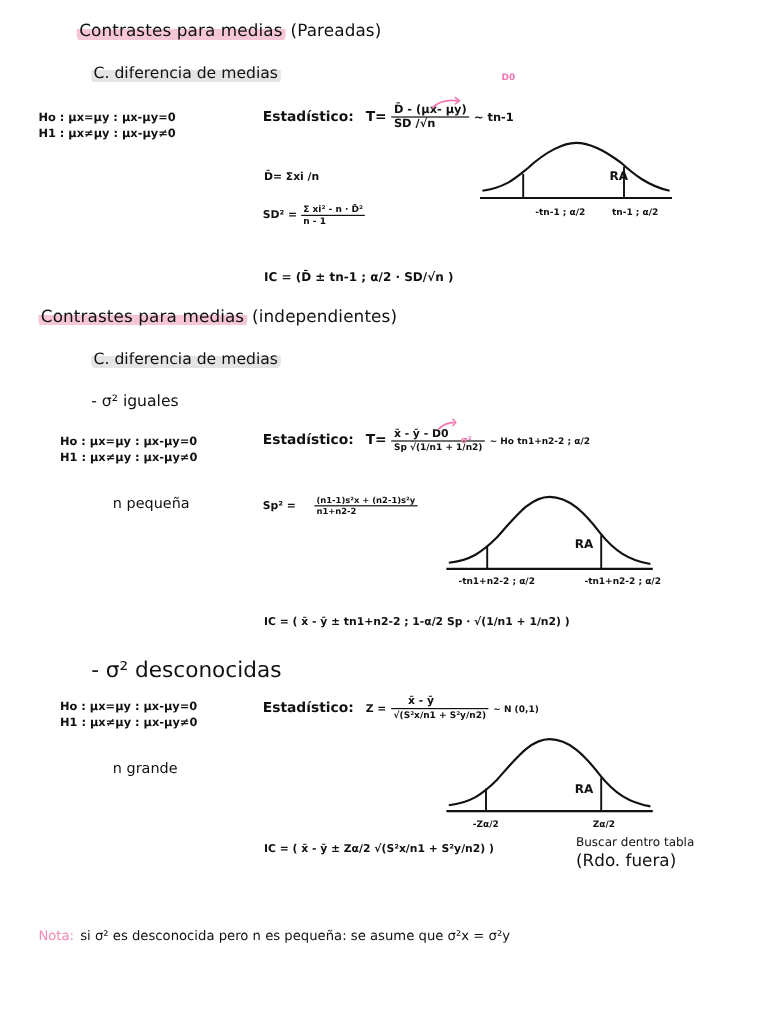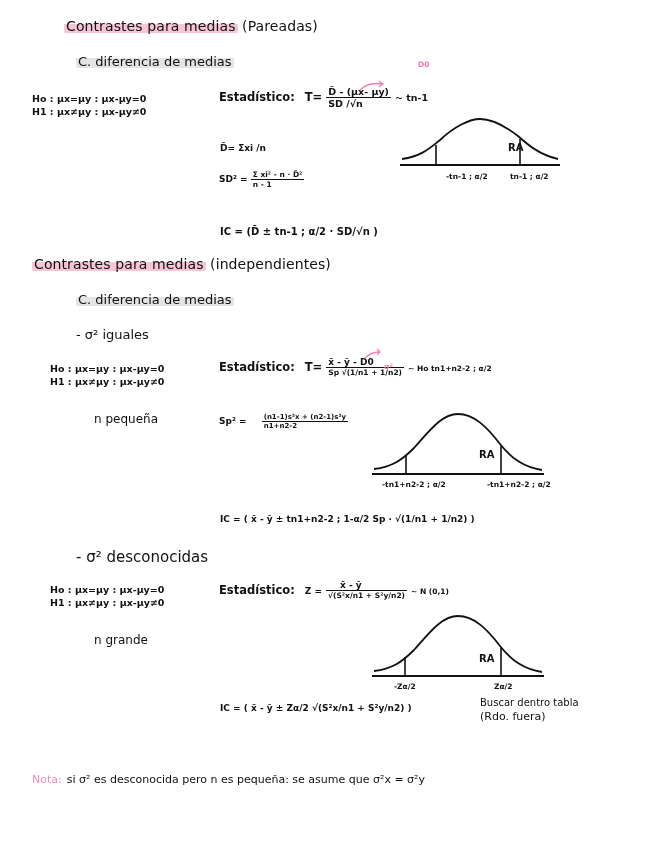--- a/index.html
+++ b/index.html
@@ -113,21 +113,21 @@
   <line x1="0" y1="62" x2="172" y2="62" stroke="#111" stroke-width="1.8"></line>
   <line x1="34" y1="43" x2="34" y2="62" stroke="#111" stroke-width="1.6"></line>
   <line x1="129" y1="34" x2="129" y2="62" stroke="#111" stroke-width="1.6"></line>
 </svg>
 <div class="abs ra" style="left:437px;top:449px;">RA</div>
 <div class="abs small" style="left:382px;top:480px;">-tn1+n2-2 ; α/2</div>
 <div class="abs small" style="left:487px;top:480px;">-tn1+n2-2 ; α/2</div>
 
 <div class="abs formula" style="left:220px;top:514px;">IC = ( x̄ - ȳ ± tn1+n2-2 ; 1-α/2  Sp · √(1/n1 + 1/n2) )</div>
 
-<div class="abs sub" style="left:32px;top:548px;font-size:15px;">- σ² desconocidas</div>
+<div class="abs sub" style="left:32px;top:548px;font-size:18px;">- σ² desconocidas</div>
 <div class="abs hyp" style="left:50px;top:583px;">
   <div>Ho : μx=μy : μx-μy=0</div>
   <div>H1 : μx≠μy : μx-μy≠0</div>
 </div>
 <div class="abs sub" style="left:50px;top:633px;font-size:12px;">n grande</div>
 
 <div class="abs est" style="left:219px;top:580px;">
   <span>Estadístico:</span>
   <span style="margin-left:6px;" class="formula">Z =</span>
   <span class="frac formula">
@@ -143,19 +143,19 @@
   <line x1="33" y1="43" x2="33" y2="62" stroke="#111" stroke-width="1.6"></line>
   <line x1="129" y1="34" x2="129" y2="62" stroke="#111" stroke-width="1.6"></line>
 </svg>
 <div class="abs ra" style="left:437px;top:653px;">RA</div>
 <div class="abs small" style="left:394px;top:682px;">-Zα/2</div>
 <div class="abs small" style="left:494px;top:682px;">Zα/2</div>
 
 <div class="abs formula" style="left:220px;top:703px;">IC = ( x̄ - ȳ ± Zα/2 √(S²x/n1 + S²y/n2) )</div>
 <div class="abs" style="left:480px;top:697px;font-size:10px;">
   <div>Buscar dentro tabla</div>
-  <div style="font-size:11px;margin-top:2px;">(Rdo. fuera)</div>
+  <div style="font-size:14px;margin-top:2px;">(Rdo. fuera)</div>
 </div>
 
 <div class="abs" style="left:32px;top:768px;">
   <span class="note-label">Nota:</span>
   <span class="note">si σ² es desconocida  pero n es pequeña: se asume que  σ²x = σ²y</span>
 </div>
 
 </body></html>

